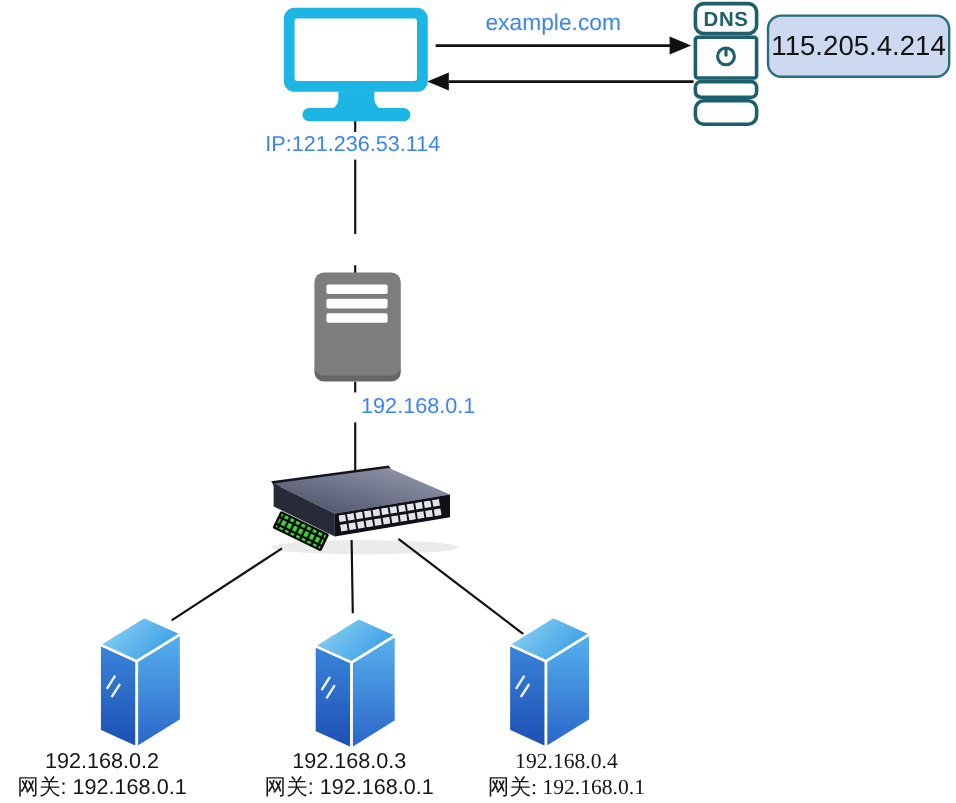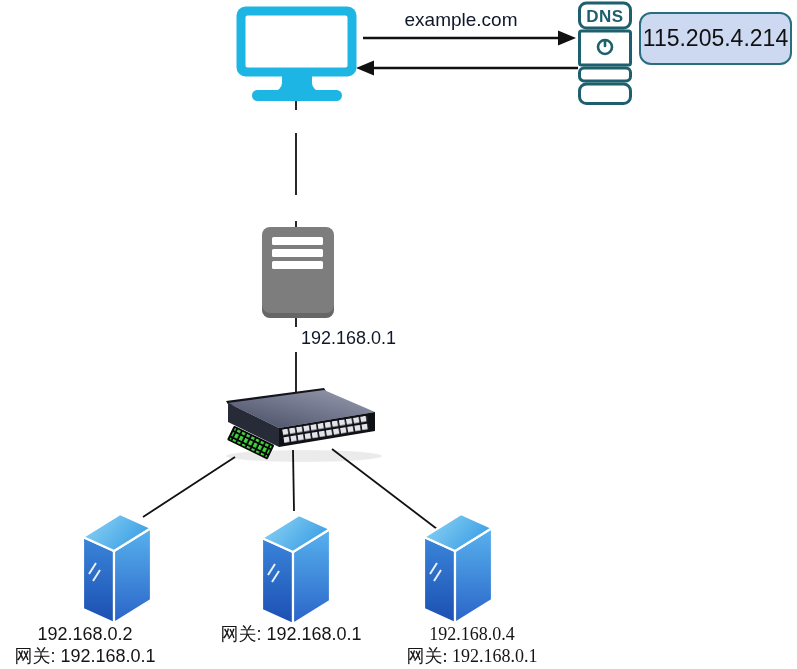--- a/index.html
+++ b/index.html
@@ -4,21 +4,21 @@
 <style>
   html,body{margin:0;padding:0;background:#ffffff;}
   .canvas{
     position:relative;width:797px;height:669px;background:#ffffff;overflow:hidden;
     font-family:"Liberation Sans","DejaVu Sans",sans-serif;color:#151515;
   }
   .abs{position:absolute;}
   svg{display:block;overflow:visible;}
   .lbl{
     position:absolute;text-align:center;font-size:18px;line-height:21px;
-    color:#0f172a;white-space:nowrap;
+    color:#3b82f6;white-space:nowrap;
   }
   .query-lbl{font-size:19px;}
   .dns-box{
     position:absolute;left:639px;top:12px;width:153px;height:53px;box-sizing:border-box;
     background:#cdd9f1;border:2.5px solid #2a6e7e;border-radius:12px;
     display:flex;align-items:center;justify-content:center;font-size:23px;color:#111;
   }
   .router{
     position:absolute;left:262px;top:227px;width:72px;height:91px;
     background:#7d7d7d;border-radius:8px;box-shadow:inset 0 -5px 0 rgba(0,0,0,.18);
@@ -76,20 +76,21 @@
     </g>
   </svg>
 
   <svg class="abs" style="left:235px;top:5px;" width="124" height="98" viewBox="0 0 124 98">
     <rect x="1.5" y="1.5" width="120" height="70" rx="9" fill="#1db6e4"></rect>
     <rect x="10.5" y="10.5" width="102" height="52" rx="2" fill="#ffffff"></rect>
     <path d="M47,71 L77,71 L77,78 Q77,85 88,88 L36,88 Q47,85 47,78 Z" fill="#1db6e4"></path>
     <rect x="17" y="85" width="90" height="11" rx="5.5" fill="#1db6e4"></rect>
   </svg>
 
+  <div class="lbl" style="left:194px;top:110px;width:200px;">IP:121.236.53.114</div>
 
   <div class="lbl query-lbl" style="left:361px;top:9px;width:200px;">example.com</div>
 
   <svg class="abs" style="left:576px;top:1px;" width="60" height="104" viewBox="0 0 60 104">
     <g fill="#ffffff" stroke="#1d5f6c" stroke-width="3">
       <rect x="3.5" y="2" width="51" height="25" rx="7"></rect>
       <rect x="3.5" y="30" width="51" height="34" rx="2"></rect>
       <rect x="3.5" y="67" width="51" height="13" rx="4.5"></rect>
       <rect x="3.5" y="83" width="51" height="19.5" rx="7"></rect>
     </g>
@@ -153,20 +154,21 @@
       <polygon points="4,26 41,3 72,17 35,40" fill="url(#gsrvtop)"></polygon>
     </g>
     <path d="M10,63 L17,52 M14,70 L21,59" stroke="#ffffff" stroke-width="2" opacity="0.9" fill="none"></path>
   </svg>
 
   <div class="srv-lbls" style="left:-10px;">
     <div>192.168.0.2</div>
     <div>网关: 192.168.0.1</div>
   </div>
   <div class="srv-lbls" style="left:196px;">
+    <div>192.168.0.3</div>
     <div>网关: 192.168.0.1</div>
   </div>
   <div class="srv-lbls" style="left:377px;font-family:Liberation Serif, serif;">
     <div>192.168.0.4</div>
     <div>网关: 192.168.0.1</div>
   </div>
 
 </div>
 
 </body></html>

